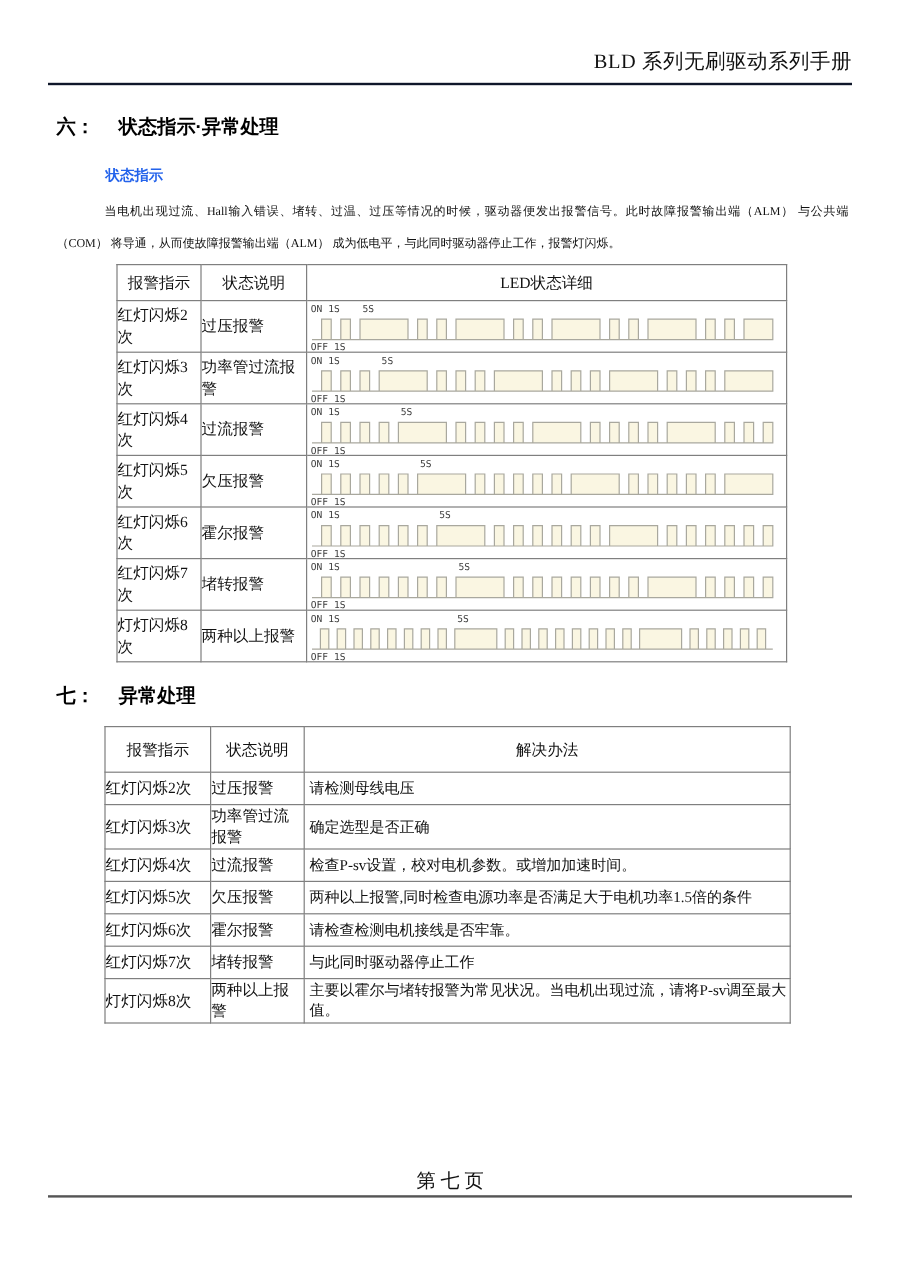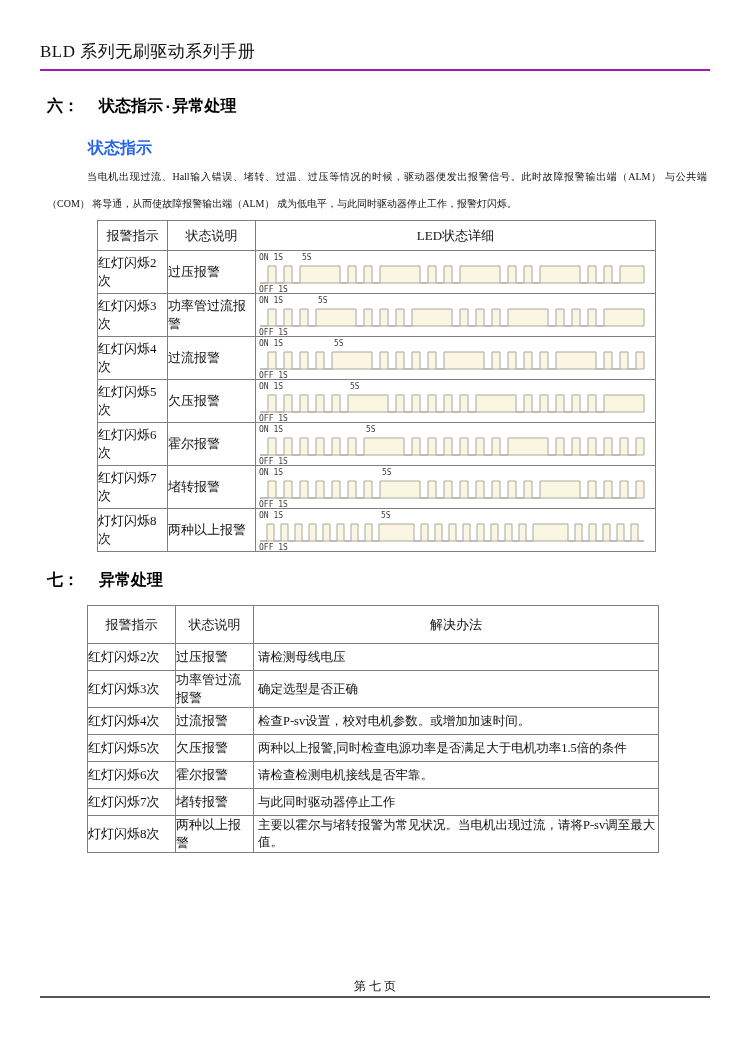--- a/index.html
+++ b/index.html
@@ -7,42 +7,42 @@
     position:relative;
     width:750px;height:1060px;
     background:#ffffff;
     font-family:"Liberation Serif",serif;
     color:#111;
     overflow:hidden;
   }
   
   .header{
     position:absolute;left:40px;top:40px;width:670px;
-    border-bottom:2px solid #a21caf;
-    text-align:left;
+    border-bottom:2px solid #0f172a;
+    text-align:right;
     padding-bottom:6px;
   }
   .header-title{
     font-family:"Liberation Serif",serif;
     font-size:17px;
     letter-spacing:.5px;
   }
   
   .sec-heading{
     position:absolute;left:47px;
-    font-family:Liberation Mono, monospace;
+    font-family:Liberation Sans, sans-serif;
     font-weight:bold;font-size:16px;color:#000;
   }
   .sec-heading .sec-num{margin-right:20px;}
   #sec6-heading{top:96px;}
   #sec7-heading{top:570px;}
   .subsec-title{
     position:absolute;left:88px;top:138px;
     font-family:"Liberation Sans",sans-serif;
-    font-weight:bold;font-size:16px;text-align:center;
+    font-weight:bold;font-size:12px;text-align:center;
   }
   .para{
     position:absolute;left:47px;top:163px;width:660px;
     font-size:10px;line-height:27px;
     text-indent:40px;
     text-align:justify;
   }
   
   table{border-collapse:collapse;table-layout:fixed;}
   td,th{
@@ -60,21 +60,21 @@
   #table2 th{height:37px;}
   #table2 td{height:26px;}
   #table2 td.c-solution{text-align:left;padding-left:4px;font-size:12.5px;}
   .waveform{width:392px;height:42px;}
   .wlab{font-family:"DejaVu Sans Mono",monospace;font-size:8px;fill:#3c3c3c;}
   
   .footer{
     position:absolute;left:40px;bottom:62px;width:670px;
     border-bottom:2px solid #555;
     text-align:center;
-    font-size:12px;
+    font-size:16px;
     padding-bottom:1px;
     margin-top:20px;
   }
 </style>
 </head>
 <body>
 
 <div class="page">
 
   <div class="header">

